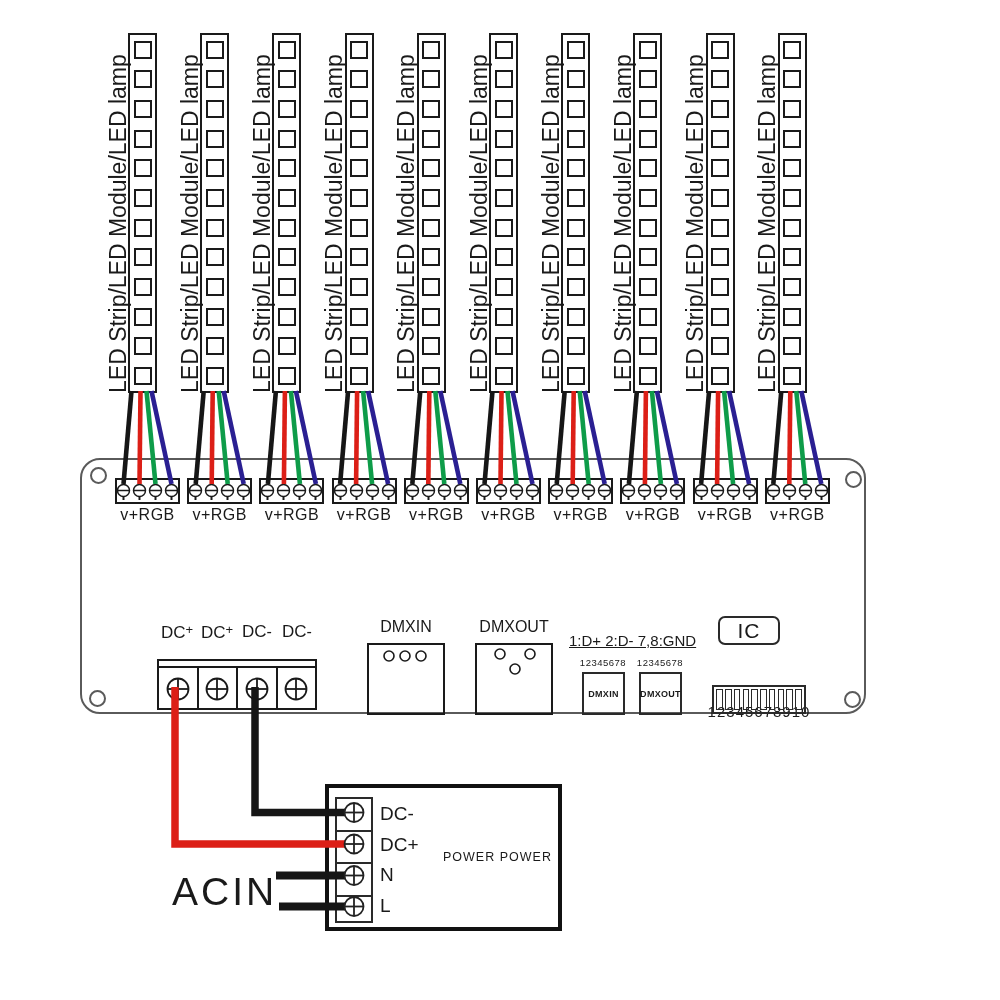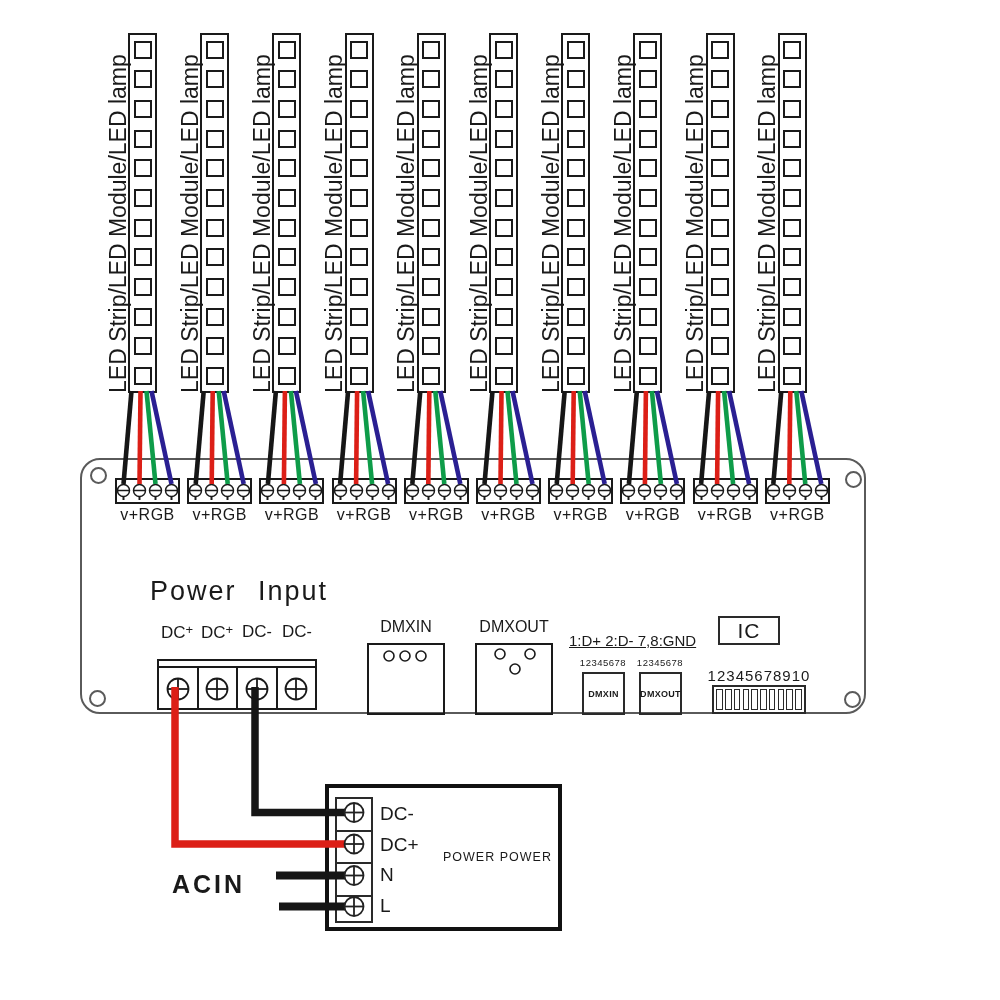--- a/index.html
+++ b/index.html
@@ -21,21 +21,21 @@
   .pblock-cell{flex:1;border-left:2px solid #1a1a1a;display:flex;align-items:center;justify-content:center;}
   .pblock-cell:first-child{border-left:none;}
   .dmx-label{position:absolute;font-size:16px;transform:translateX(-50%);white-space:nowrap;}
   .dmx-box{position:absolute;border:2px solid #1a1a1a;box-sizing:border-box;}
   .pin-note{position:absolute;font-size:15px;white-space:nowrap;}
   .dip-scale{position:absolute;font-size:9.5px;letter-spacing:0.5px;transform:translateX(-50%);white-space:nowrap;}
   .dip-box{position:absolute;border:2px solid #2a2a2a;box-sizing:border-box;display:flex;
            align-items:center;justify-content:center;font-size:9px;font-weight:bold;letter-spacing:0.3px;}
   .ic-box{position:absolute;border:2px solid #2a2a2a;box-sizing:border-box;display:flex;
           align-items:center;justify-content:center;font-size:21px;letter-spacing:1px;}
-  .addr-scale{position:absolute;font-size:15px;letter-spacing:1px;transform:translateX(-50%);white-space:nowrap;}
+  .addr-scale{position:absolute;font-size:15px;letter-spacing:1px;transform:translateX(-50%);white-space:nowrap;margin-top:36px;}
   .addr-dip{position:absolute;border:2px solid #2a2a2a;box-sizing:border-box;display:flex;
             align-items:center;justify-content:space-evenly;}
   .addr-sw{width:6.5px;height:21px;border:1.5px solid #2a2a2a;box-sizing:border-box;}
 
   
   .strip{position:absolute;border:2px solid #1a1a1a;box-sizing:border-box;background:#fff;
          display:flex;flex-direction:column;justify-content:space-around;align-items:center;}
   .cell{width:18px;height:18px;border:2px solid #1a1a1a;box-sizing:border-box;}
   .strip-label{position:absolute;font-size:23px;line-height:30px;height:30px;white-space:nowrap;
                transform:rotate(-90deg);text-align:left;}
@@ -43,34 +43,33 @@
   .vrgb{position:absolute;font-size:16px;letter-spacing:0.5px;text-align:center;}
 
   
   .psu{position:absolute;left:325px;top:784px;width:237px;height:147px;border:4px solid #111;
        box-sizing:border-box;background:#fff;}
   .psu-strip{position:absolute;left:6px;top:9px;width:38px;height:126px;border:2px solid #2a2a2a;box-sizing:border-box;}
   .psu-cell{height:30.5px;border-bottom:2px solid #2a2a2a;}
   .psu-cell:last-child{border-bottom:none;}
   .psu-term-label{position:absolute;left:51px;font-size:19px;line-height:22px;white-space:nowrap;}
   .psu-name{position:absolute;left:114px;top:62px;font-size:12.5px;letter-spacing:1px;white-space:nowrap;}
-  .acin{position:absolute;left:172px;top:870px;font-size:25px;font-weight:700;letter-spacing:3px;text-align:center;}
+  .acin{position:absolute;left:172px;top:870px;font-size:39px;font-weight:400;letter-spacing:3px;text-align:center;}
 </style>
 </head>
 <body>
 
 <div id="canvas">
 
   <div class="board" id="board">
     <div class="hole" style="left:8px;top:7px;"></div>
     <div class="hole" style="left:763px;top:11px;"></div>
     <div class="hole" style="left:7px;top:230px;"></div>
     <div class="hole" style="left:762px;top:231px;"></div>
 
-    <div class="pi-title" style="left:68px;top:116px;">Power Input</div>
 
     <div id="dc-labels">
         <div class="dc-label" style="left: 95px; top: 162px;"><span>DC</span><span class="sign-plus">+</span></div>
         <div class="dc-label" style="left: 135px; top: 162px;"><span>DC</span><span class="sign-plus">+</span></div>
         <div class="dc-label" style="left: 175px; top: 162px;"><span>DC</span><span class="sign-minus">-</span></div>
         <div class="dc-label" style="left: 215px; top: 162px;"><span>DC</span><span class="sign-minus">-</span></div>
       </div>
 
     <div class="pblock" style="left:75px;top:199px;width:160px;height:51px;">
       <div class="pblock-top"></div>
@@ -129,21 +128,21 @@
     <div class="dip-scale" style="left:521px;top:197px;">12345678</div>
     <div class="dip-box" style="left:500px;top:212px;width:43px;height:43px;">
       <span>DMXIN</span>
     </div>
 
     <div class="dip-scale" style="left:578px;top:197px;">12345678</div>
     <div class="dip-box" style="left:557px;top:212px;width:43px;height:43px;">
       <span>DMXOUT</span>
     </div>
 
-    <div class="ic-box" style="left:636px;top:156px;width:62px;height:29px;">
+    <div class="ic-box" style="left:636px;top:156px;width:62px;height:29px;border-radius:7px;">
       <span>IC</span>
     </div>
 
     <div class="addr-scale" style="left:677px;top:207px;">12345678910</div>
     <div class="addr-dip" id="addr-dip" style="left:630px;top:225px;width:94px;height:29px;">
         <div class="addr-sw"></div>
         <div class="addr-sw"></div>
         <div class="addr-sw"></div>
         <div class="addr-sw"></div>
         <div class="addr-sw"></div>

